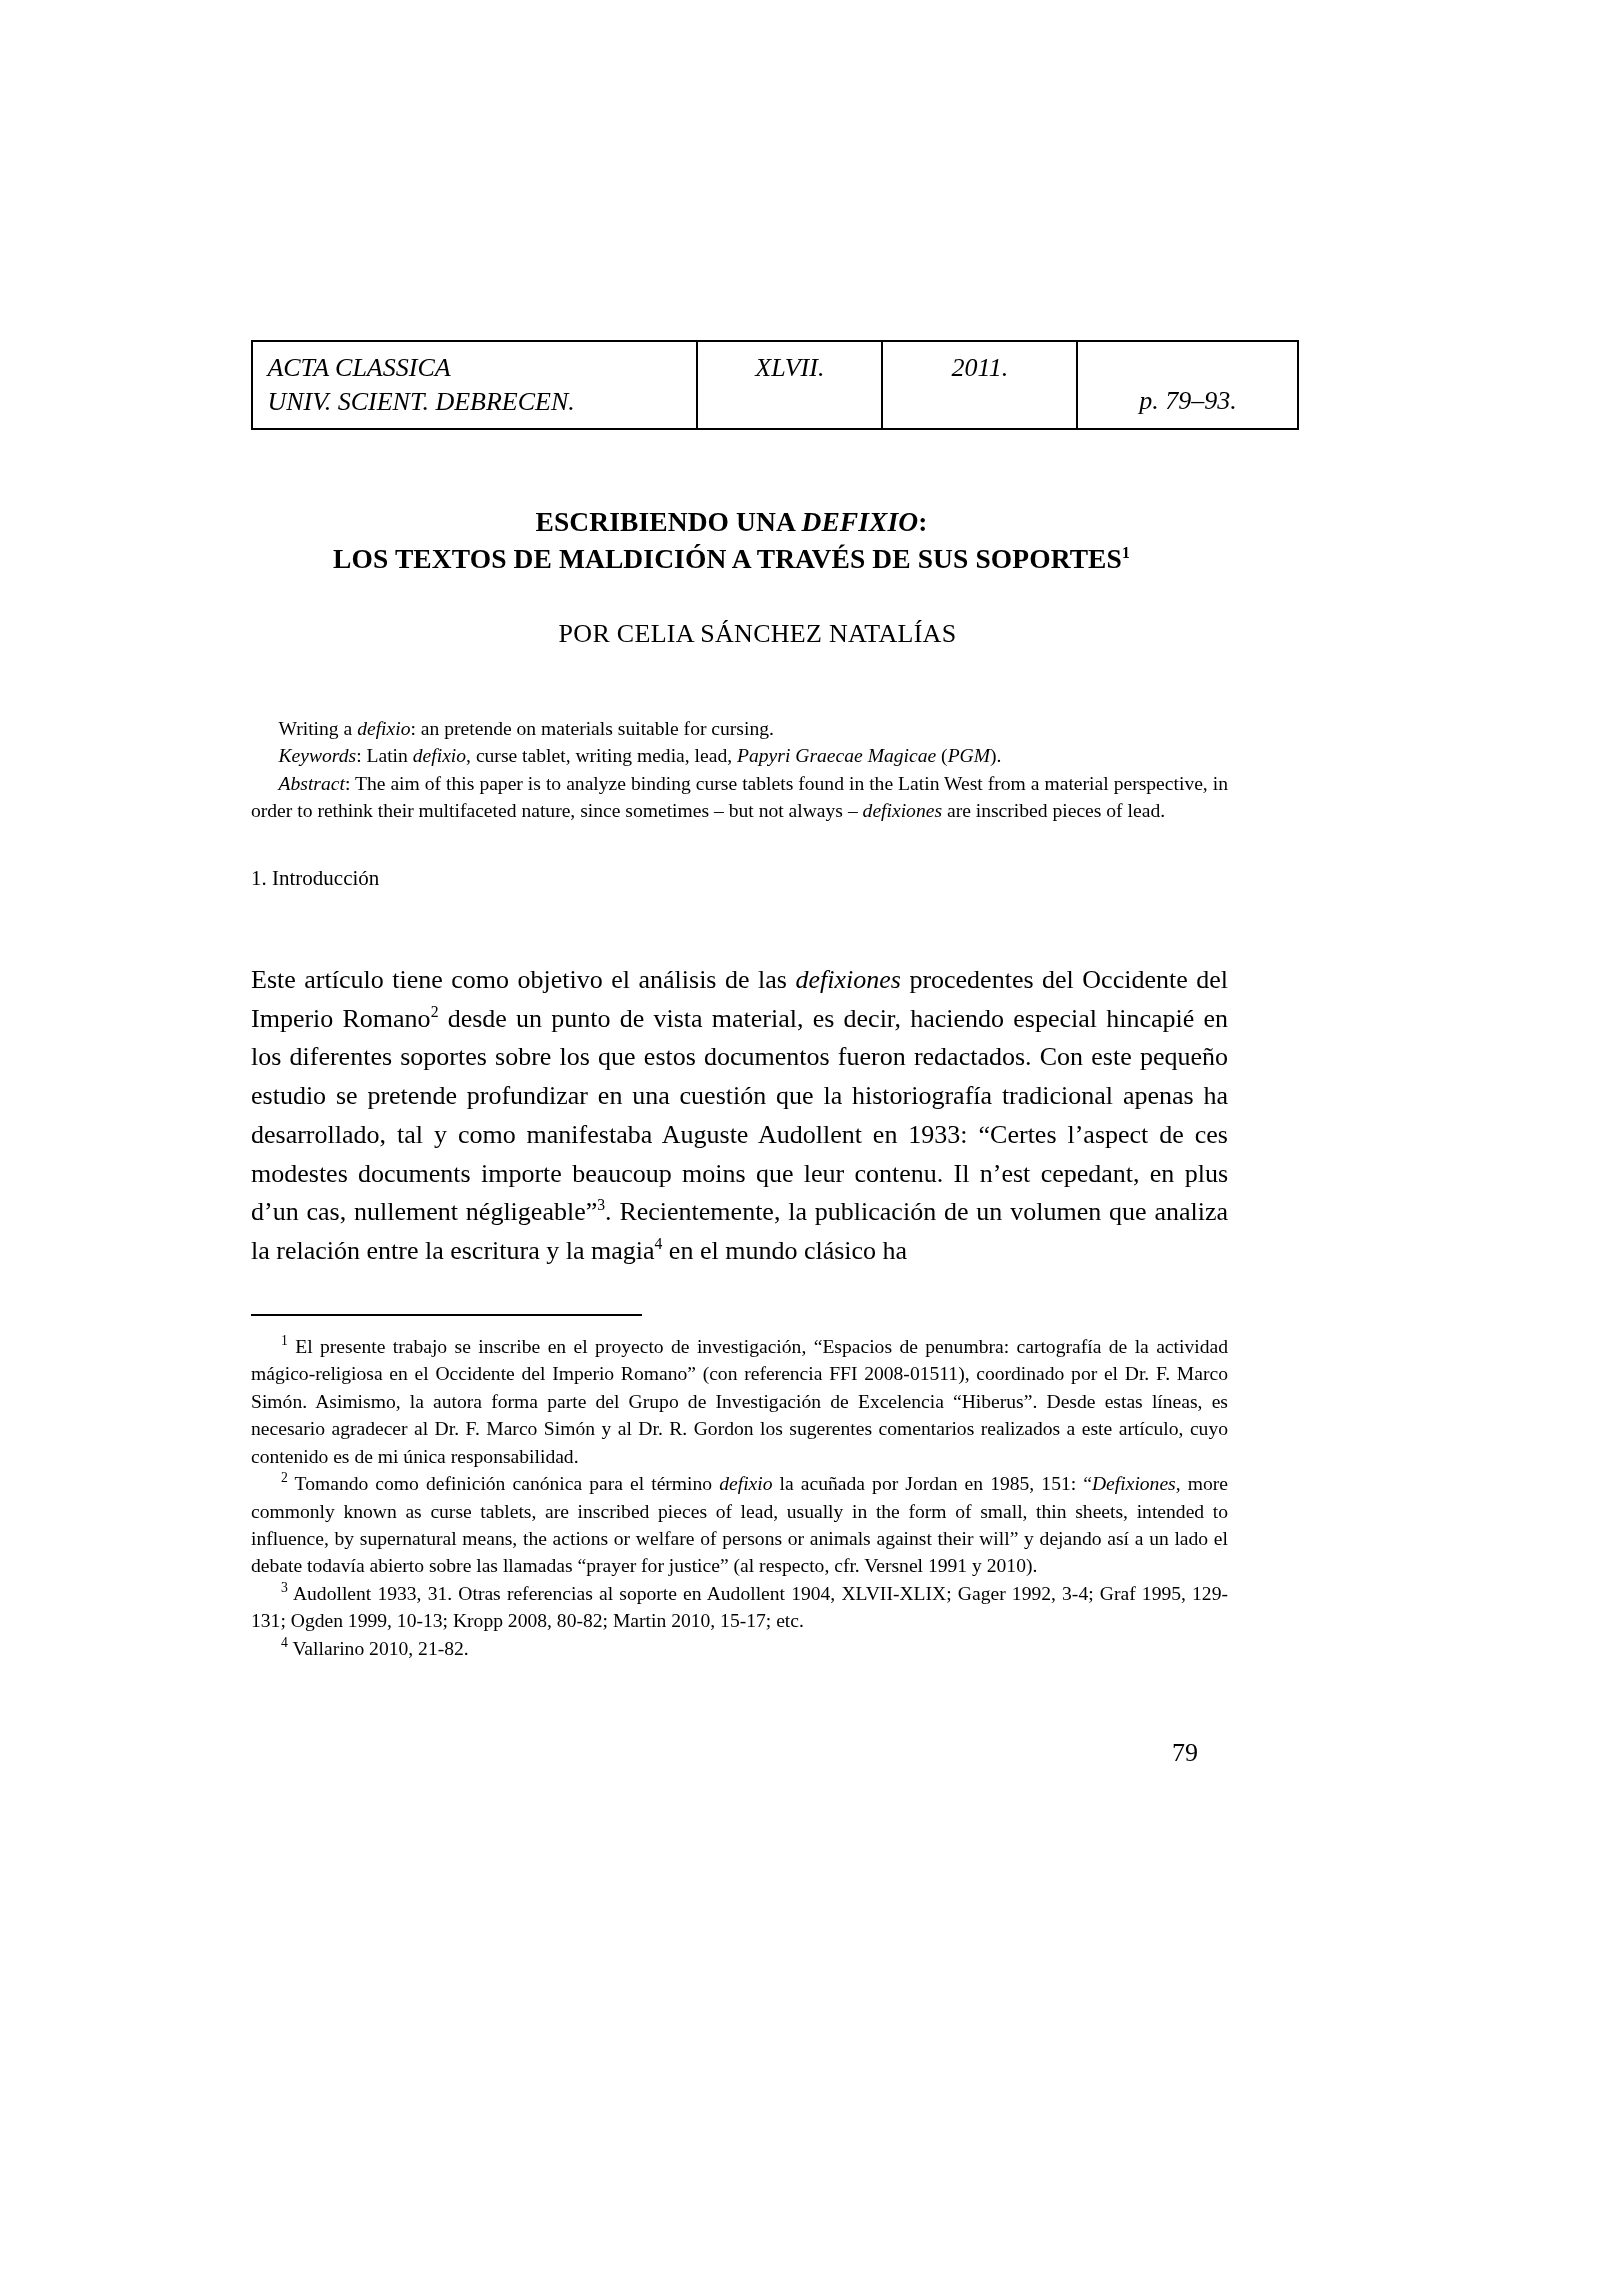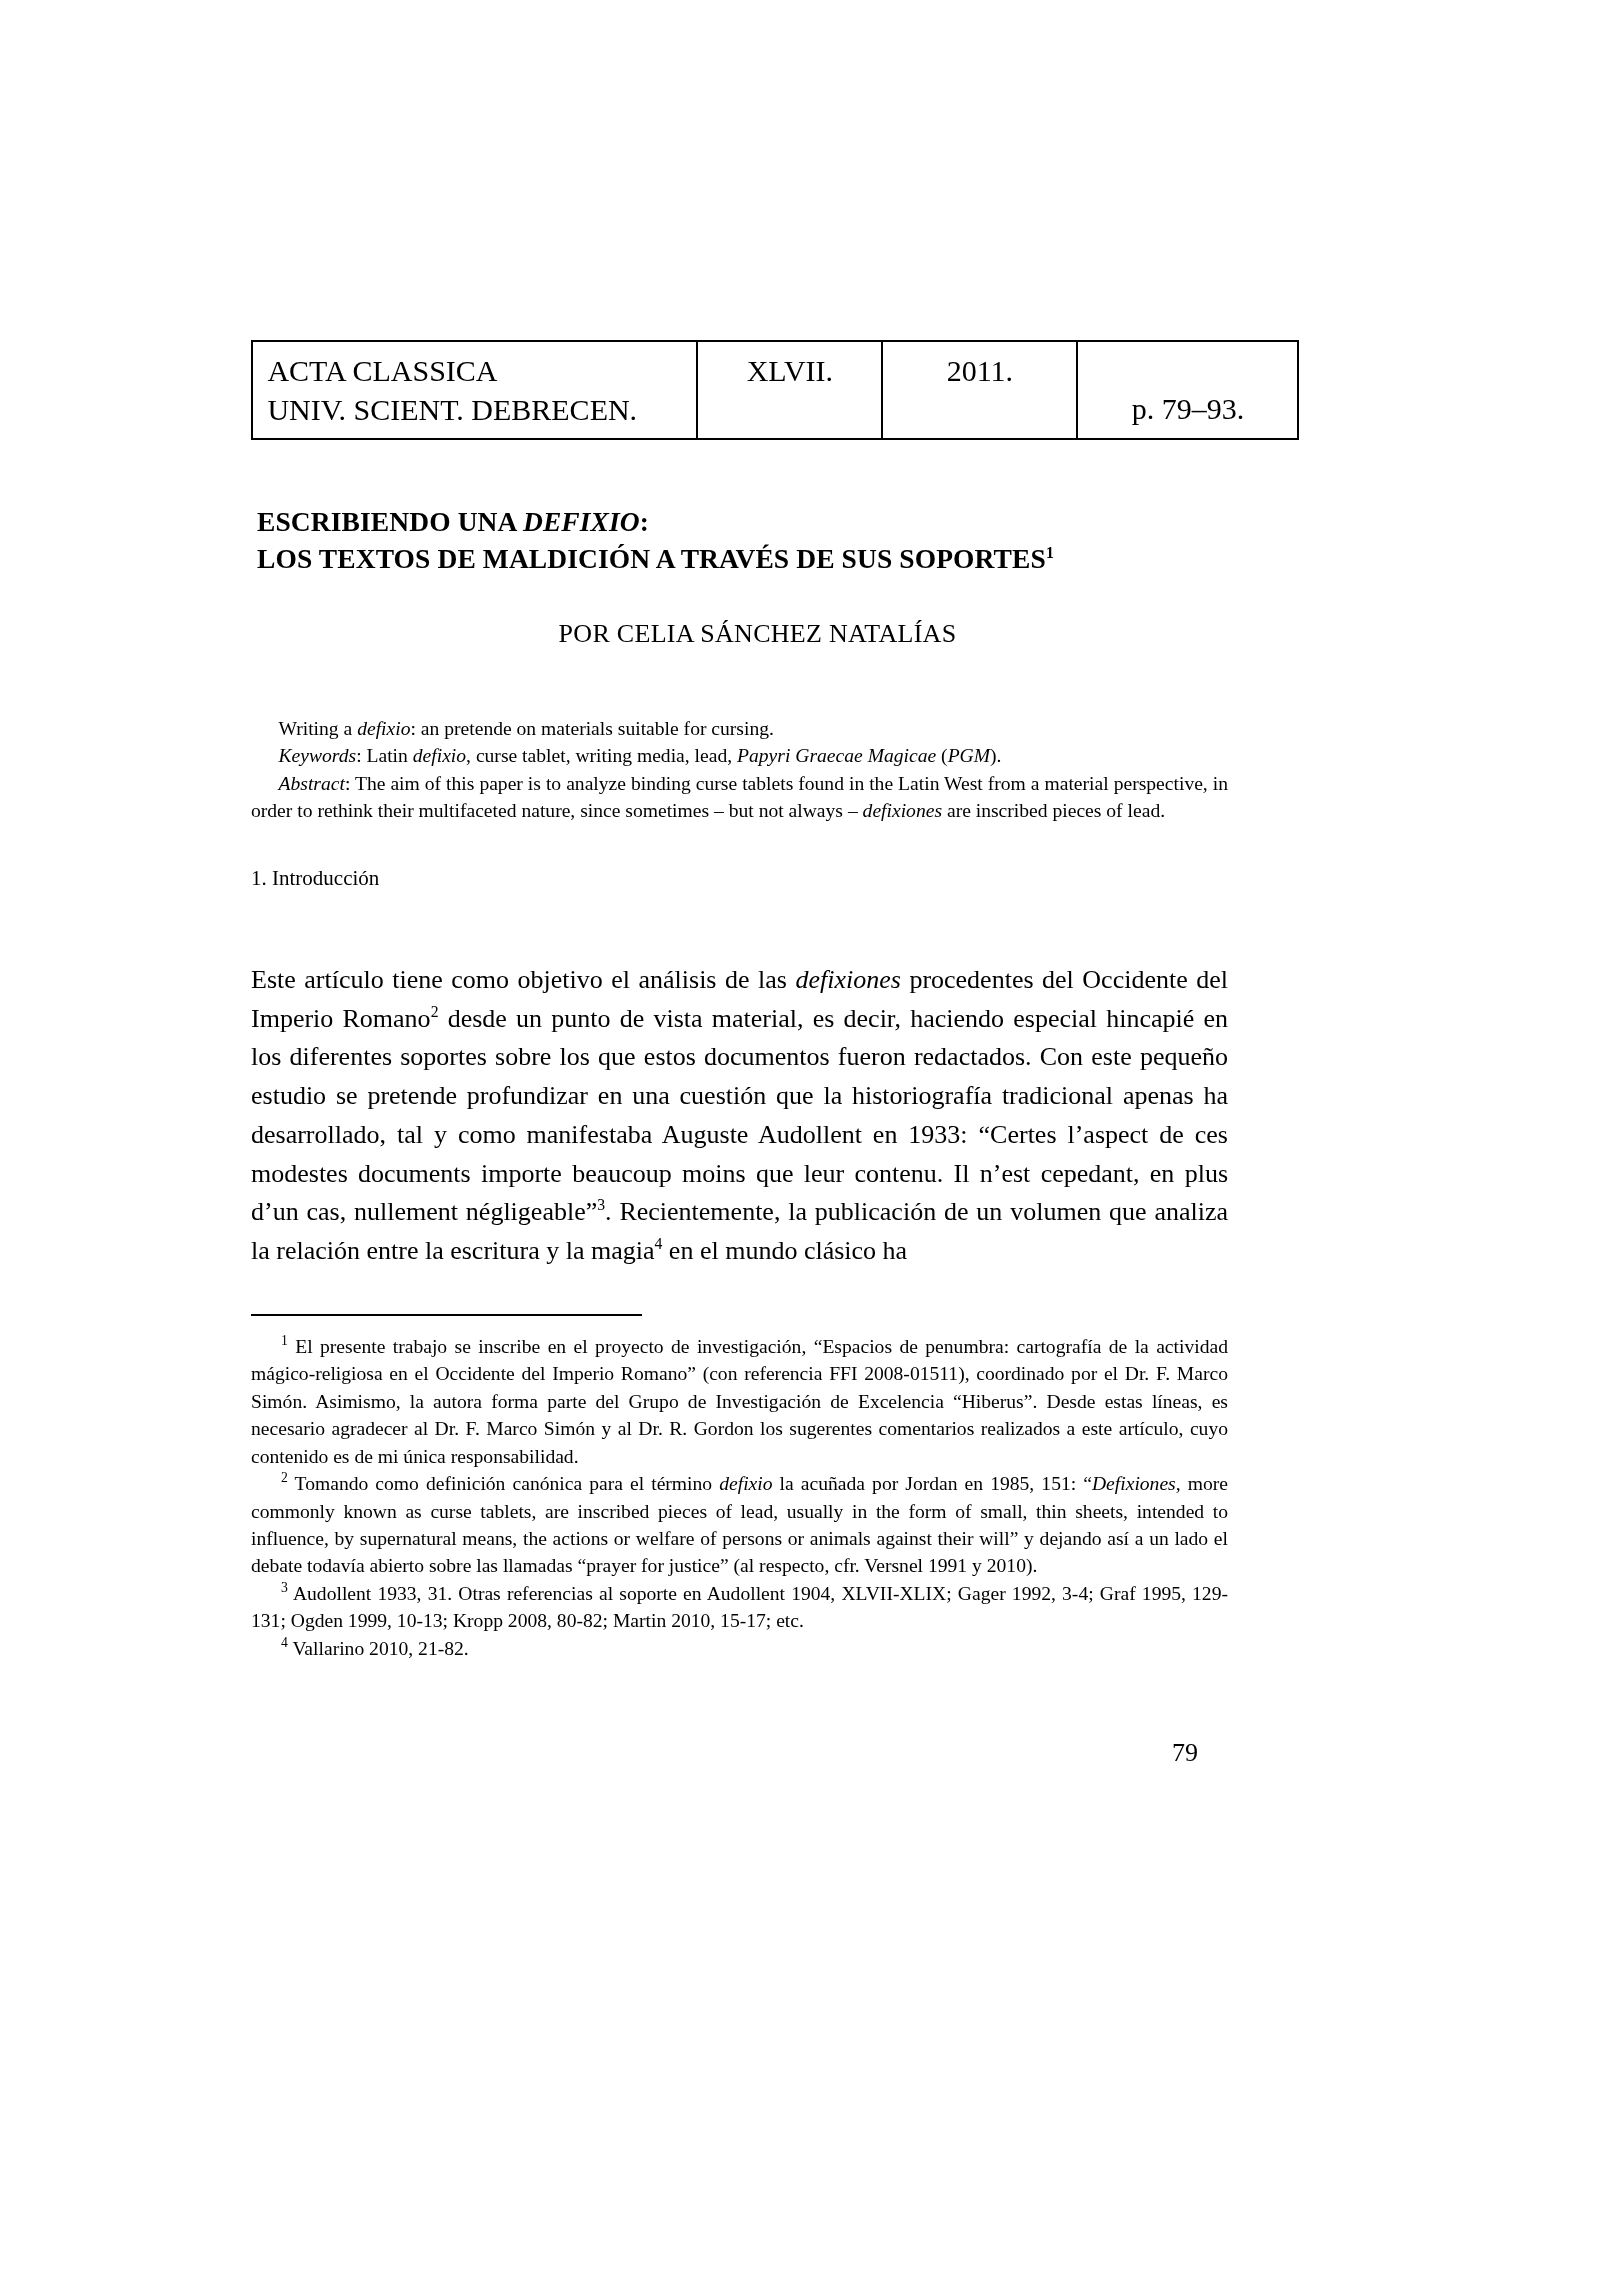--- a/index.html
+++ b/index.html
@@ -52,32 +52,33 @@
     padding-top: 9.2px;
   }
   .masthead td.pages {
     width: 203px;
     text-align: center;
     vertical-align: bottom;
     padding-bottom: 10.5px;
     border-radius: 15px;
   }
   .masthead .ital {
-    font-size: 30px;
+    font-style: italic;
+    font-size: 26px;
     line-height: 1.30;
     white-space: nowrap;
   }
 
   
   .title-block {
     position: absolute;
-    left: 257px;
+    left: 243px;
     top: 504px;
     width: 977px;
-    text-align: left;
+    text-align: center;
   }
   .title-line {
     font-weight: bold;
     font-size: 27.5px;
     line-height: 1.33;
     letter-spacing: 0.1px;
   }
   .title-line .it { font-style: italic; }
   .title-line sup {
     font-size: 15.7px;

